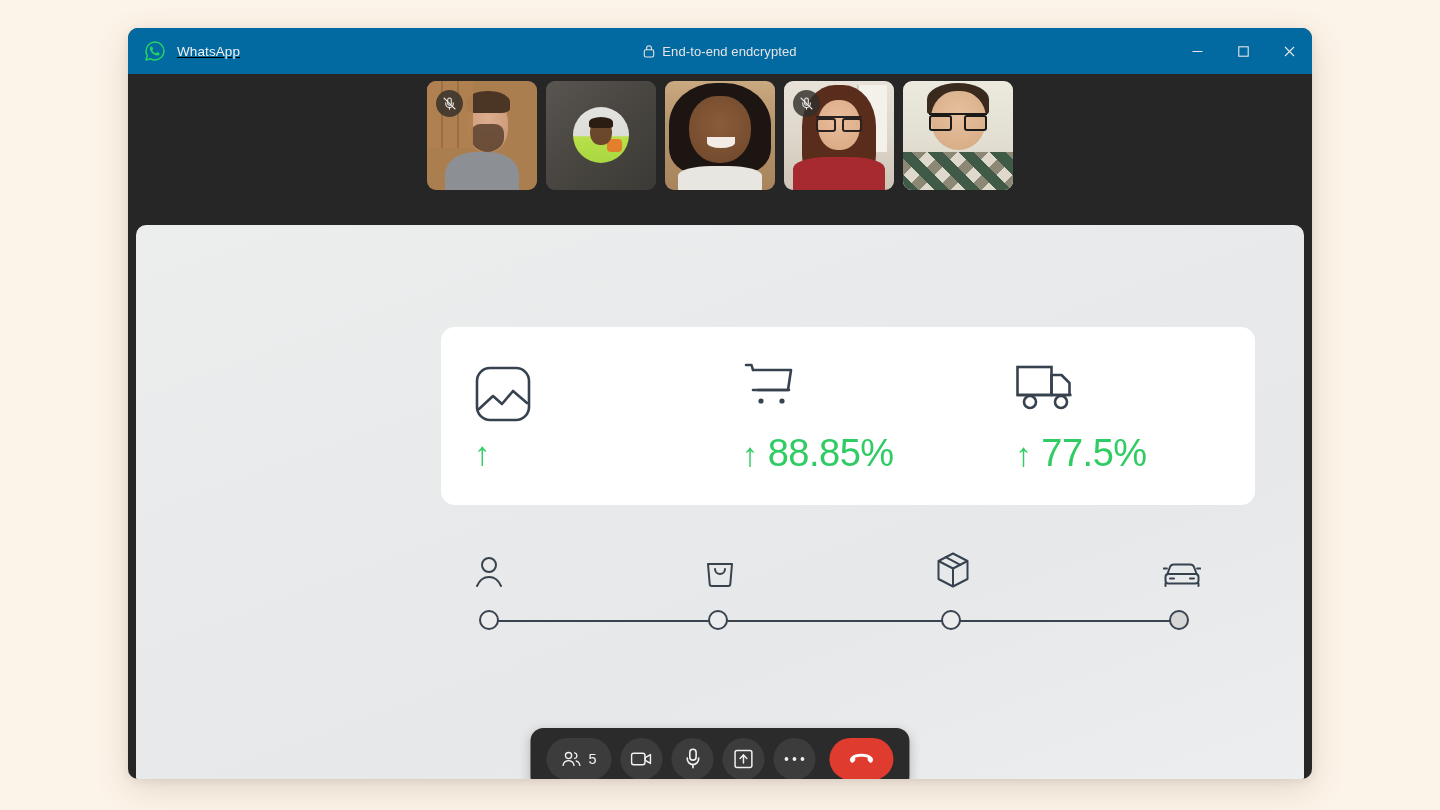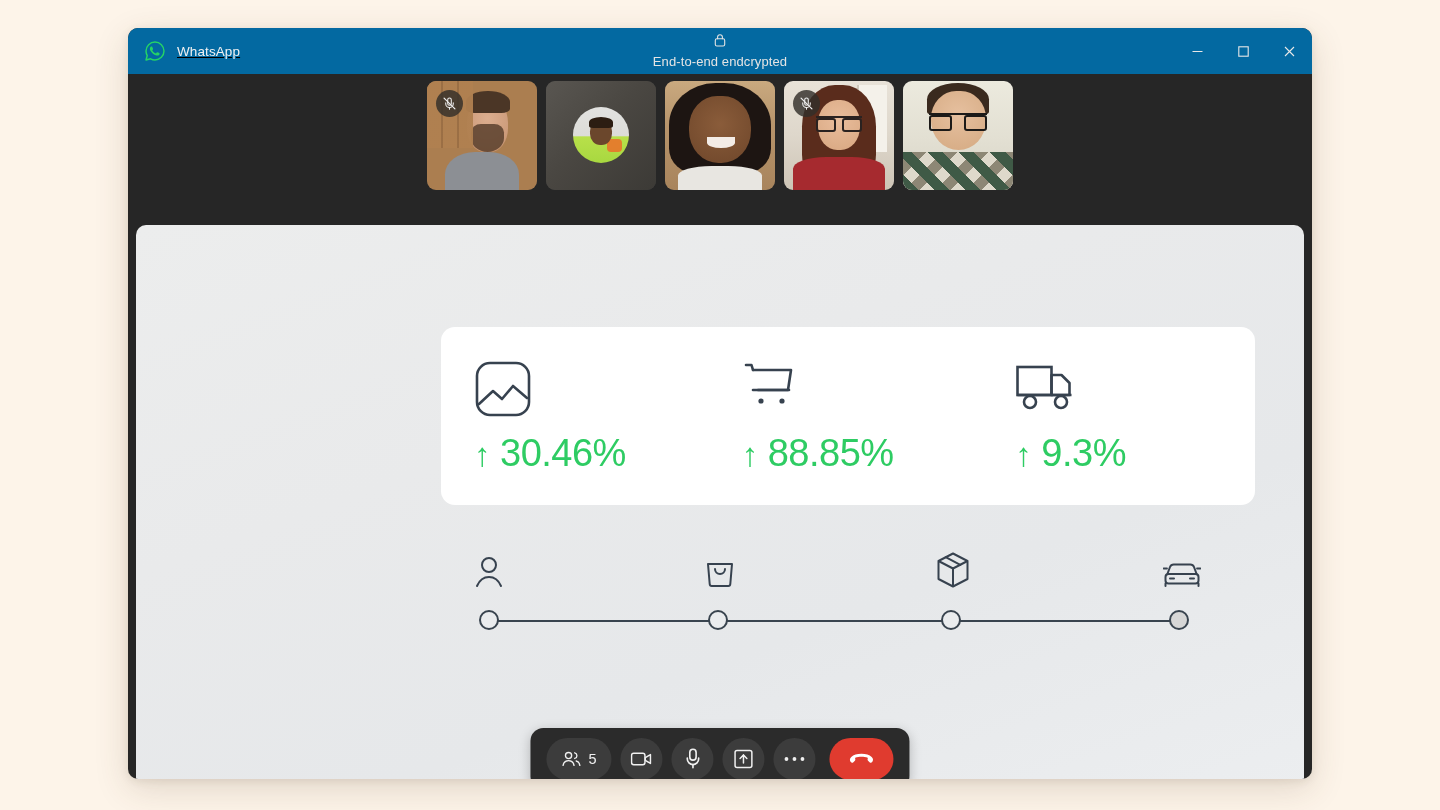--- a/index.html
+++ b/index.html
@@ -51,21 +51,20 @@
     letter-spacing: .1px;
   }
   .tb-center {
     position: absolute;
     left: 0; right: 0;
     display: flex;
     justify-content: center;
     align-items: center;
     gap: 7px;
     pointer-events: none;
-    flex-direction: column;
   }
   .tb-center > * { pointer-events: auto; }
   .enc-label {
     color: #e4e4e4;
     font-size: 13px;
     letter-spacing: .1px;
   }
   .lock-icon { width: 12px; height: 14px; display: block; }
   .tb-right {
     position: absolute;
@@ -489,21 +488,20 @@
 
       <div class="metric">
         <div class="metric-icon">
           <svg width="58" height="58" viewBox="0 0 58 58" fill="none">
             <rect x="3" y="3" width="52" height="52" rx="13" stroke="#37424f" stroke-width="2.6"></rect>
             <path d="M5 44l14-13 9 8 11-13 14 12" stroke="#37424f" stroke-width="2.6" stroke-linecap="round" stroke-linejoin="round"></path>
           </svg>
         </div>
         <div class="metric-value">
           <span class="metric-arrow">↑</span>
-          <span>30.46%</span>
         </div>
       </div>
 
       <div class="metric">
         <div class="metric-icon">
           <svg width="60" height="58" viewBox="0 0 60 58" fill="none">
             <path d="M4 5h5.5l1.5 5" stroke="#37424f" stroke-width="2.6" stroke-linecap="round" stroke-linejoin="round"></path>
             <path d="M11 10h38l-3 20H16" stroke="#37424f" stroke-width="2.6" stroke-linecap="round" stroke-linejoin="round"></path>
             <path d="M11 30h36" stroke="#37424f" stroke-width="2.6" stroke-linecap="round"></path>
             <circle cx="19" cy="41" r="2.6" fill="#37424f"></circle>
@@ -521,21 +519,21 @@
           <svg width="66" height="56" viewBox="0 0 66 56" fill="none">
             <rect x="2.5" y="6" width="34" height="28" stroke="#37424f" stroke-width="2.6"></rect>
             <path d="M36.5 14h10l8 8v12h-18z" stroke="#37424f" stroke-width="2.6" stroke-linejoin="round"></path>
             <path d="M2.5 34h54" stroke="#37424f" stroke-width="2.6"></path>
             <circle cx="15" cy="41" r="6" stroke="#37424f" stroke-width="2.6" fill="#ffffff"></circle>
             <circle cx="46" cy="41" r="6" stroke="#37424f" stroke-width="2.6" fill="#ffffff"></circle>
           </svg>
         </div>
         <div class="metric-value">
           <span class="metric-arrow">↑</span>
-          <span>9.3%</span>
+          <span>77.5%</span>
         </div>
       </div>
     </div>
 
     <div class="stepper">
       <div class="stepper-icons">
 
         <div class="step-icon" style="left:1.2%;">
           <svg width="30" height="34" viewBox="0 0 30 34" fill="none">
             <circle cx="15" cy="10" r="7" stroke="#37424f" stroke-width="2"></circle>

